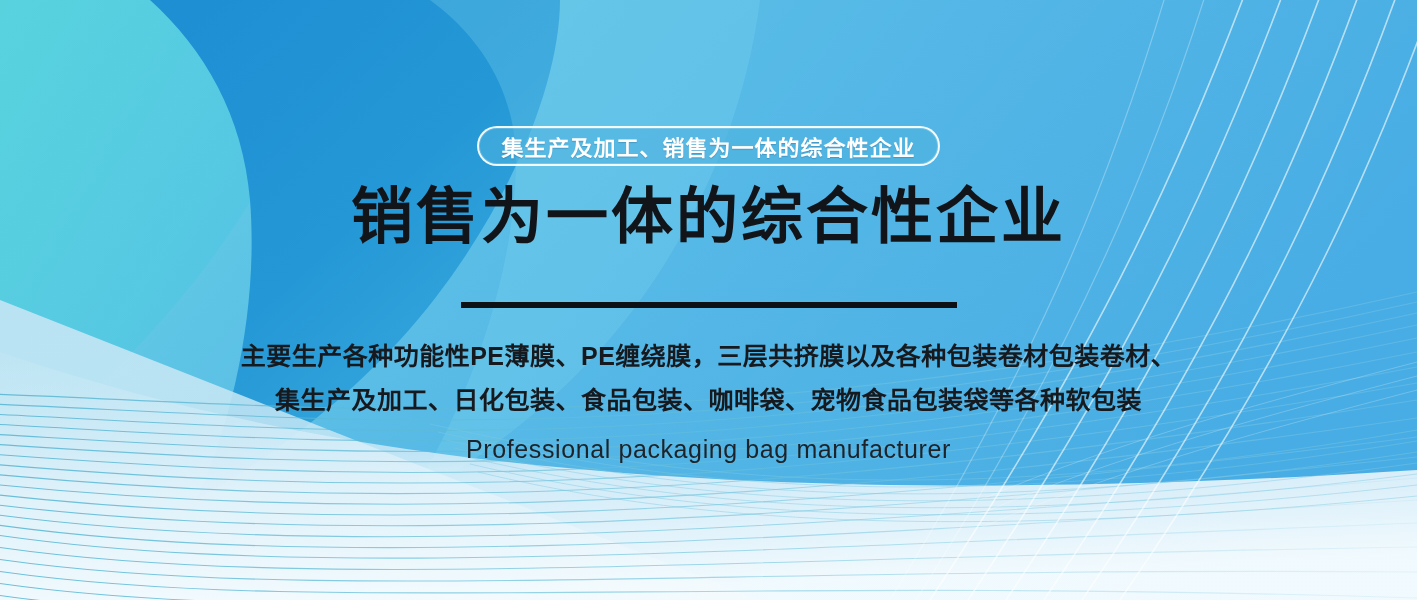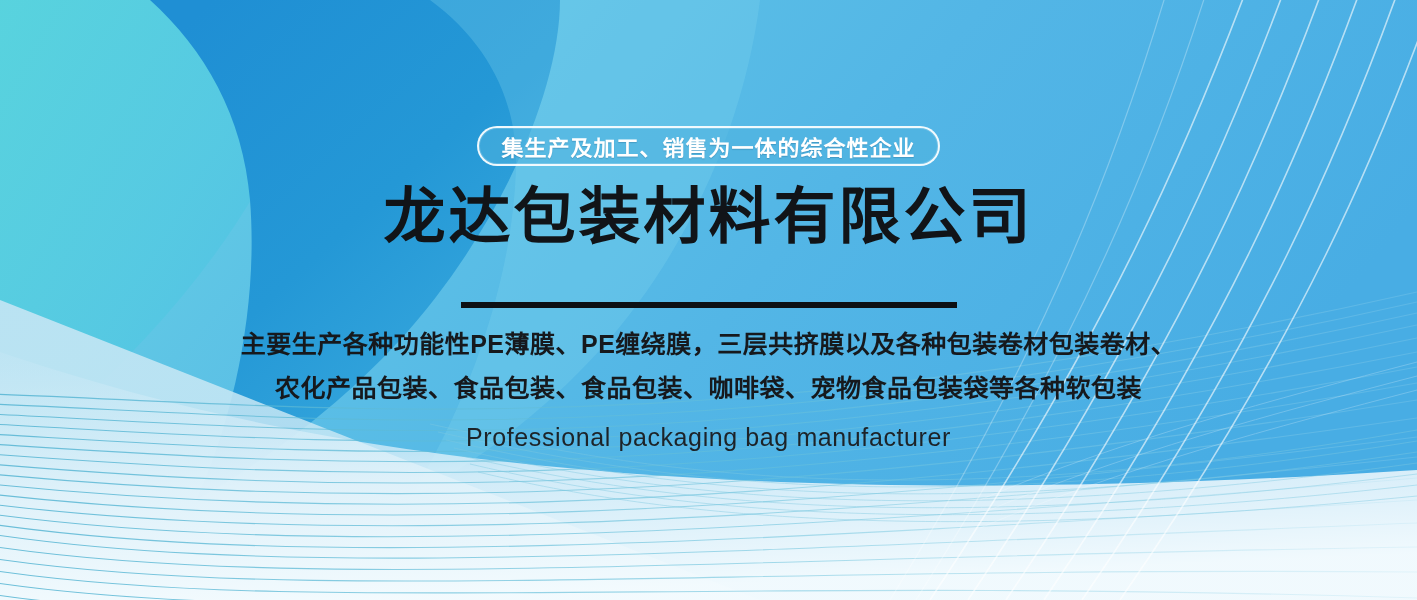--- a/index.html
+++ b/index.html
@@ -63,21 +63,21 @@
     line-height: 1.05;
     white-space: nowrap;
   }
   .title-rule {
     margin-top: 11px;
     width: 496px;
     height: 6px;
     background: #0d1014;
   }
   .desc {
-    margin-top: 14px;
+    margin-top: 26px;
     text-align: center;
     color: #16191d;
     font-size: 25px;
     font-weight: bold;
     line-height: 44px;
     letter-spacing: 0.5px;
     white-space: nowrap;
   }
   .desc-line { display: block; }
   .subtitle-en {
@@ -208,24 +208,24 @@
       </g>
     </g>
   </svg>
 
   <div class="content">
 
     <div class="pill">
       <span>集生产及加工、销售为一体的综合性企业</span>
     </div>
 
-    <h1 class="company-title">龙达包装材料有限公司</h1>
+    <h1 class="company-title">销售为一体的综合性企业</h1>
 
     <div class="title-rule"></div>
 
     <div class="desc">
       <span class="desc-line">主要生产各种功能性PE薄膜、PE缠绕膜，三层共挤膜以及各种包装卷材包装卷材、</span>
-      <span class="desc-line">农化产品包装、食品包装、食品包装、咖啡袋、宠物食品包装袋等各种软包装</span>
+      <span class="desc-line">集生产及加工、日化包装、食品包装、咖啡袋、宠物食品包装袋等各种软包装</span>
     </div>
 
     <div class="subtitle-en">Professional packaging bag manufacturer</div>
   </div>
 </div>
 
 </body></html>

